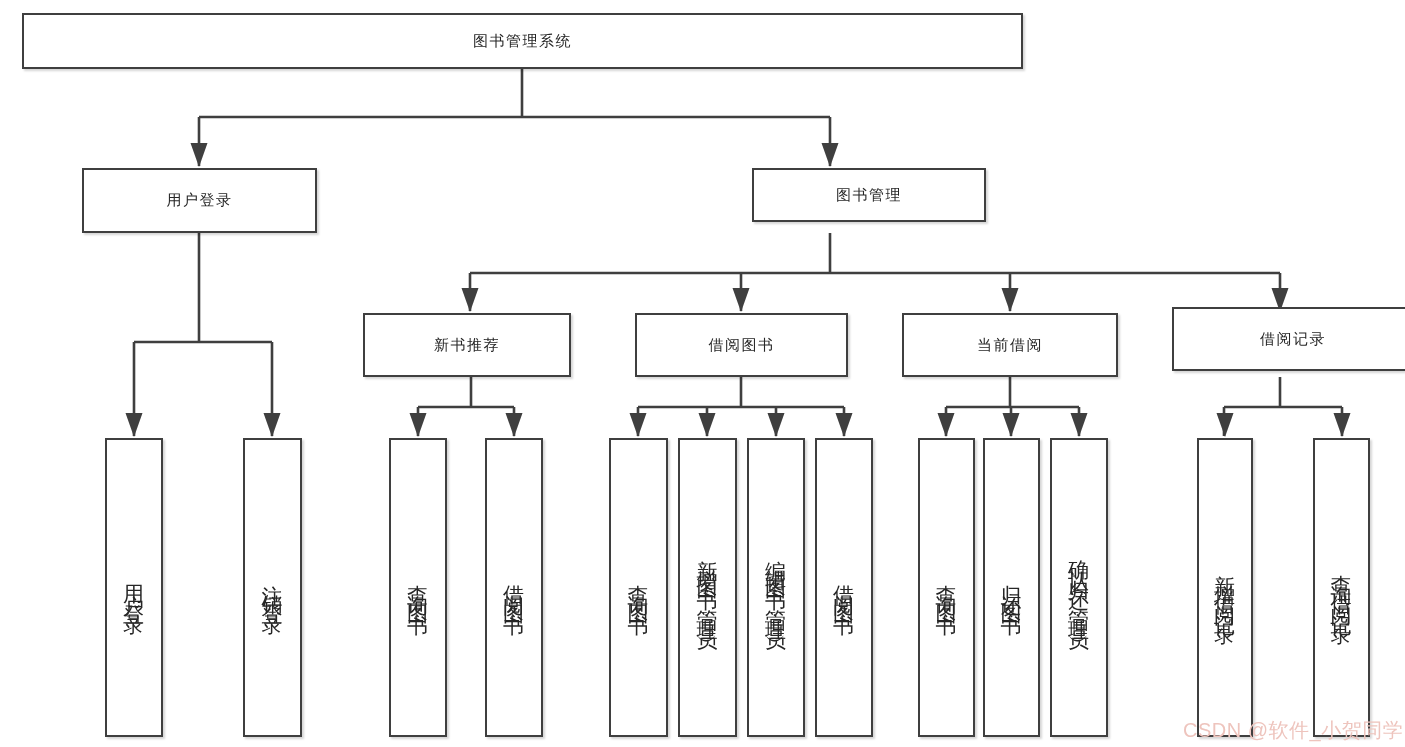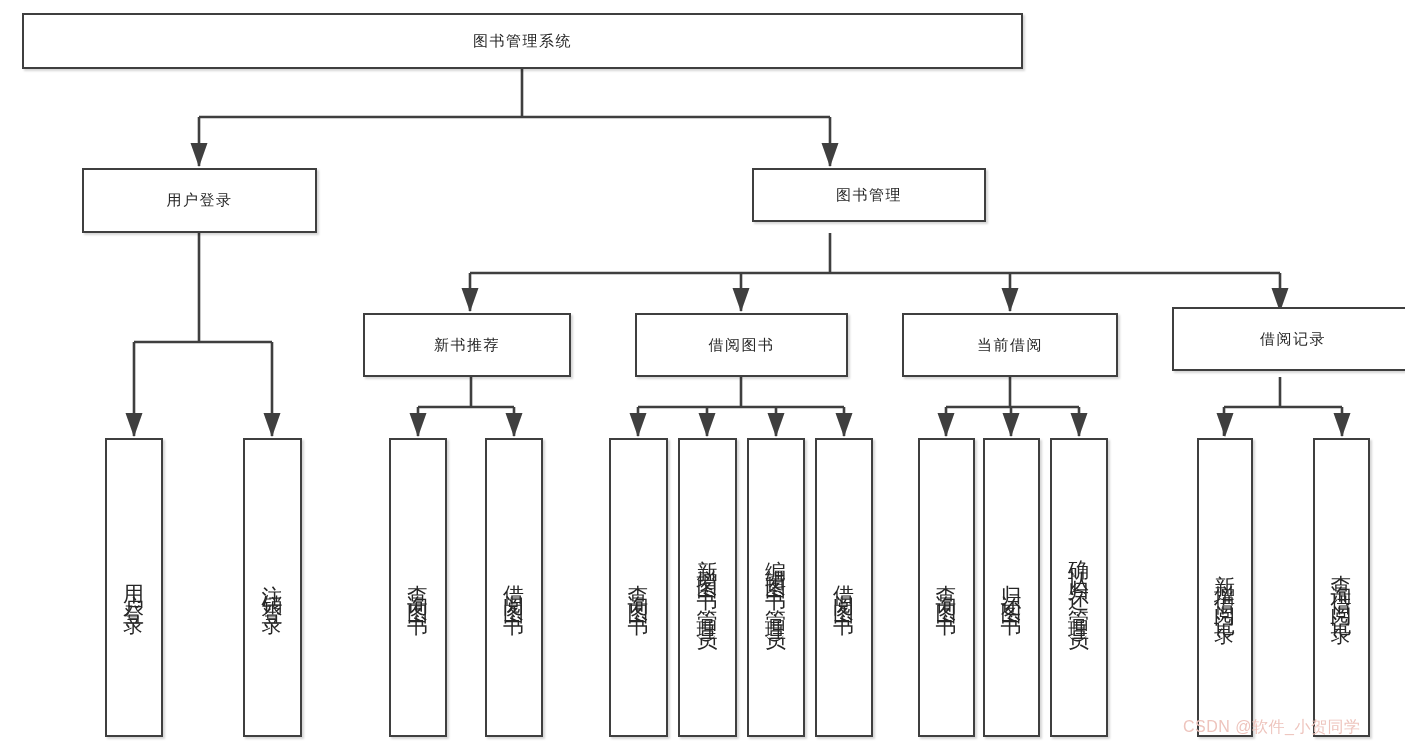--- a/index.html
+++ b/index.html
@@ -53,21 +53,21 @@
     font-size: 21px;
     writing-mode: vertical-rl;
     text-orientation: mixed;
     letter-spacing: 10px;
     line-height: 1;
   }
   #watermark {
     position: absolute;
     left: 1183px;
     top: 717px;
-    font-size: 16px;
+    font-size: 20px;
     letter-spacing: 0.5px;
     color: var(--watermark-color);
     white-space: nowrap;
     z-index: 10;
   }
 </style>
 </head>
 <body>
 
 <div id="canvas">

